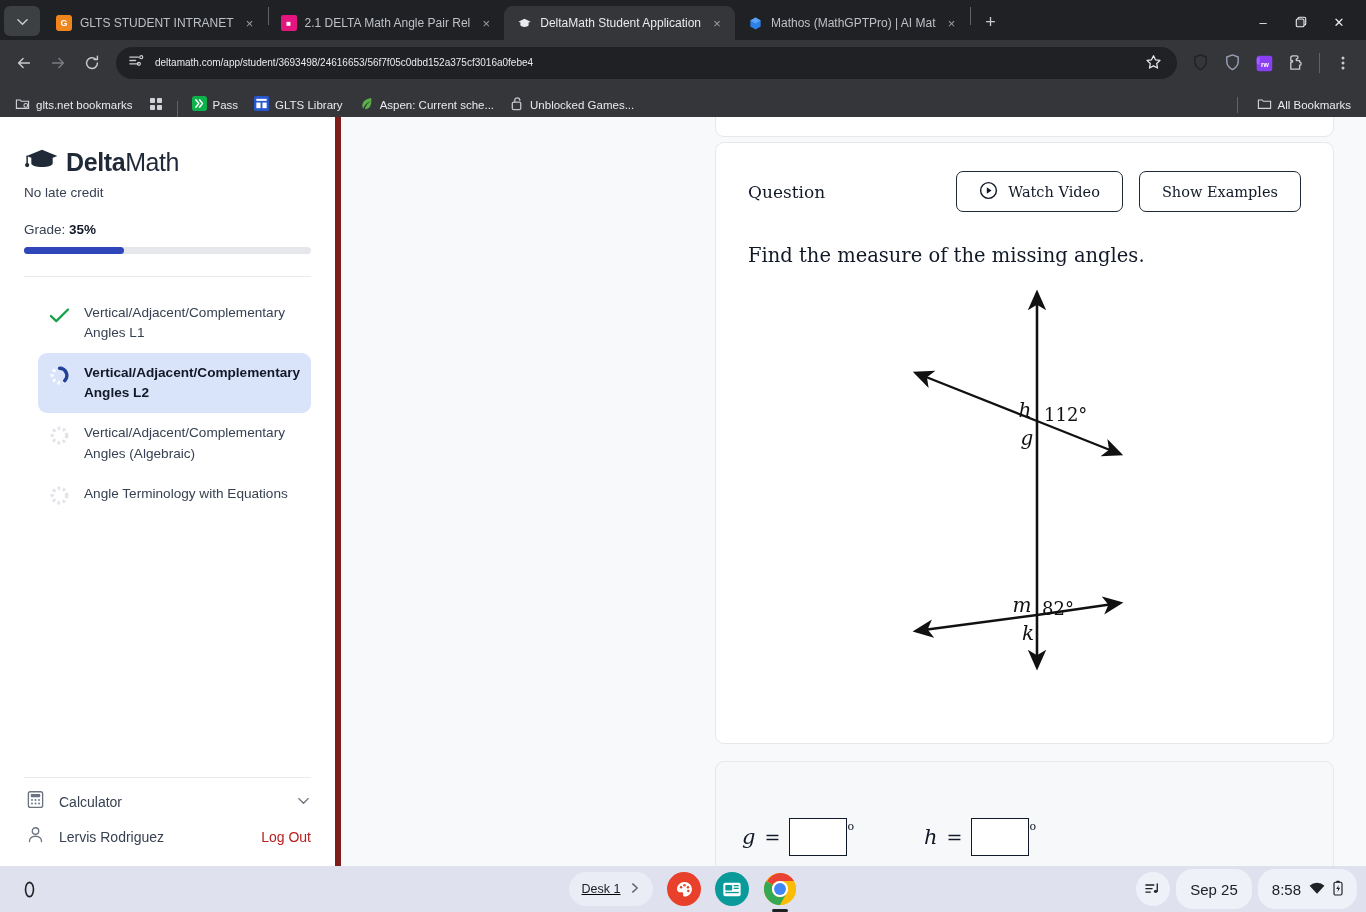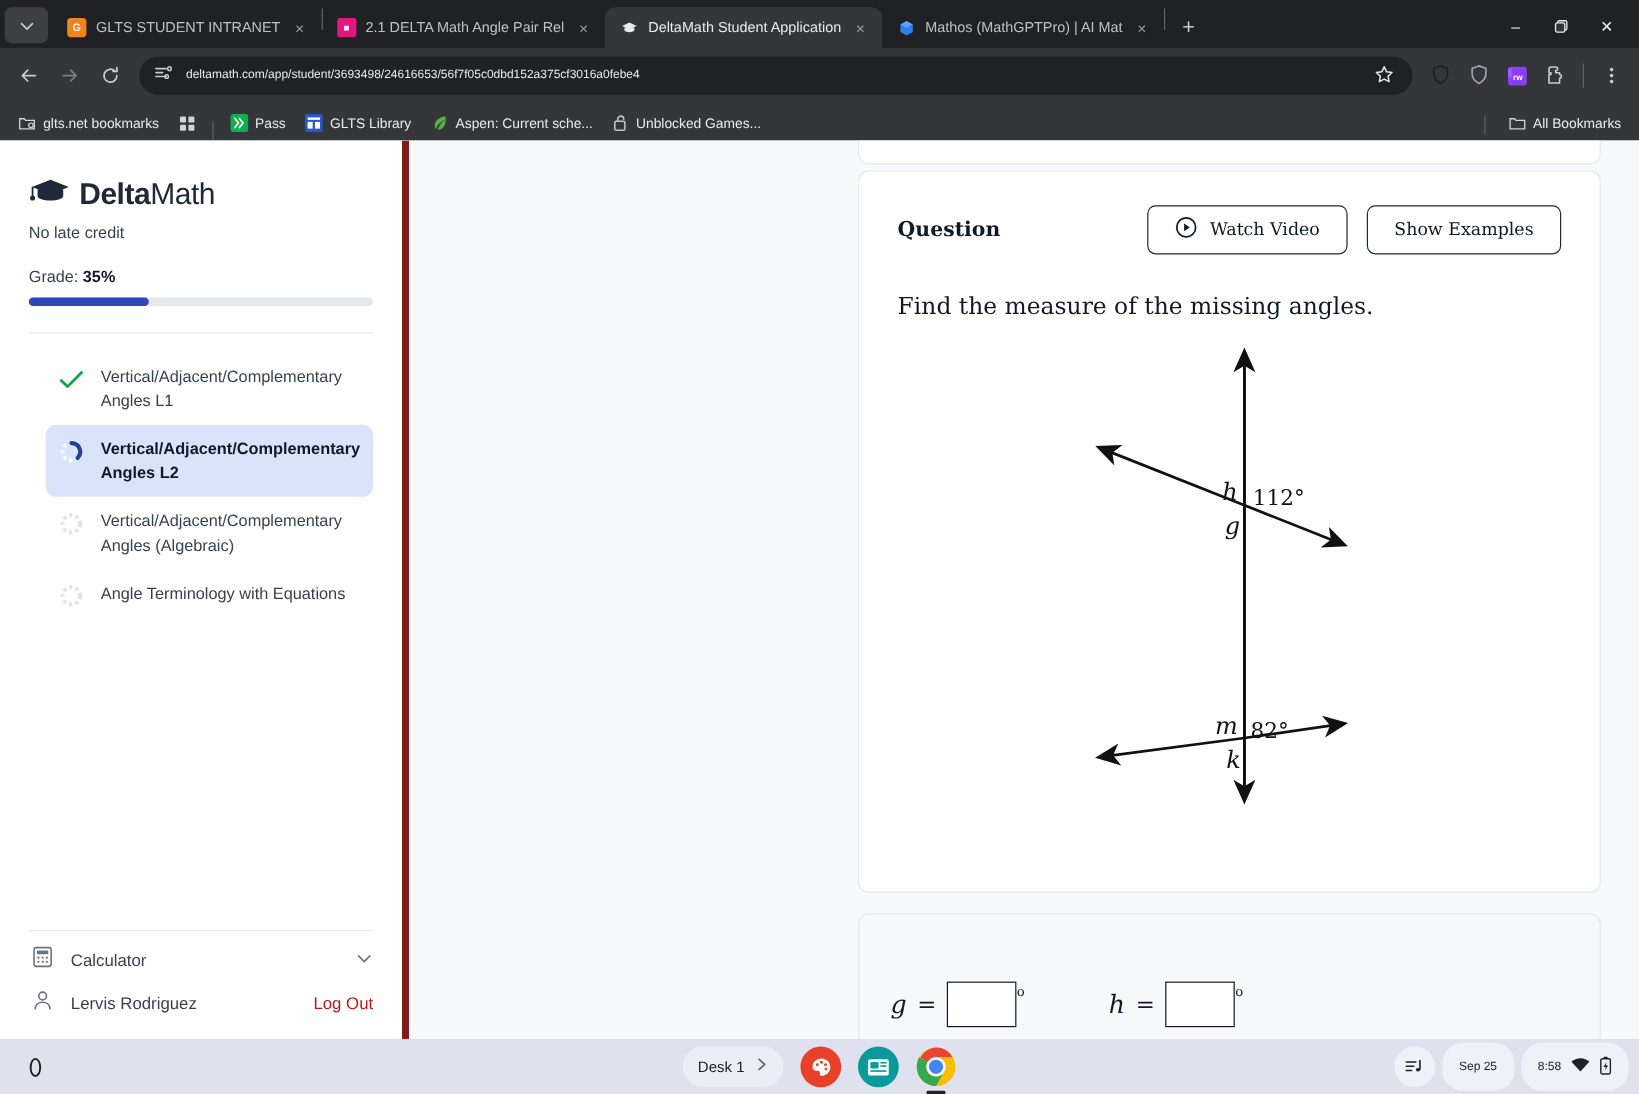--- a/index.html
+++ b/index.html
@@ -110,21 +110,21 @@
   
   .main { flex: 1; height: 749px; position: relative; overflow: hidden;
     background: #f8f9fb; padding: 0 31px; }
   .top-card { position: absolute; left: 374px; right: 32px; top: -44px; height: 64px;
     background: #fff; border: 1px solid #e6e8ec; border-radius: 9px; overflow: hidden; }
 
   .qcard { position: absolute; left: 374px; right: 32px; top: 25px;
     background: #fff; border: 1px solid #e6e8ec; border-radius: 9px;
     padding: 28px 32px 0 32px; height: 602px; }
   .qhead { display: flex; align-items: center; }
-  .qtitle { font-family: "DejaVu Serif", serif; font-size: 17px; font-weight: 700; color: #111827; }
+  .qtitle { font-family: "DejaVu Serif", serif; font-size: 17px; font-weight: 400; color: #111827; }
   .qbtns { margin-left: auto; display: flex; gap: 16px; }
   .qbtn { border: 1.6px solid #1f2937; border-radius: 7px; background: #fff;
     height: 41px; padding: 0 22px; display: flex; align-items: center; gap: 10px;
     font-size: 14.5px; color: #111827; font-family: "DejaVu Serif", serif; }
   .qprompt { font-family: "DejaVu Serif", serif; font-size: 19.5px; color: #111827;
     margin-top: 32px; }
 
   .diagram { margin-top: 14px; display: flex; justify-content: flex-start; }
 
   .acard { position: absolute; left: 374px; right: 32px; top: 644px;
@@ -145,31 +145,31 @@
     align-self: flex-start; margin-top: 2px; }
 
   
   .shelf { width: 1366px; height: 46px; background: #dfe2ee; display: flex;
     align-items: center; position: relative; }
   .shelf-launcher { width: 46px; height: 46px; display: flex; align-items: center;
     justify-content: center; margin-left: 6px; }
   .shelf-center { position: absolute; left: 0; right: 0; display: flex;
     align-items: center; justify-content: center; gap: 14px; }
   .desk-chip { height: 34px; border-radius: 17px; background: #eaecf6;
-    display: flex; align-items: center; gap: 9px; padding: 0 13px; }
+    display: flex; align-items: center; gap: 9px; padding: 0 13px; text-decoration: underline; }
   .desk-label { font-size: 12.5px; color: #202124; font-weight: 500; }
   .app-ico { width: 34px; height: 34px; border-radius: 50%; position: relative;
     display: flex; align-items: center; justify-content: center; }
   .app-dot { position: absolute; bottom: -6px; left: 50%; transform: translateX(-50%);
     width: 16px; height: 3px; background: #202124; border-radius: 2px; }
   .shelf-right { margin-left: auto; display: flex; align-items: center;
     gap: 6px; padding-right: 9px; }
   .tray-pill { height: 40px; border-radius: 17px; background: #eff1f9;
     display: flex; align-items: center; gap: 8px; padding: 0 14px;
-    font-size: 10px; color: #202124; font-weight: 500; }
+    font-size: 15px; color: #202124; font-weight: 500; }
   .tray-round { width: 34px; height: 34px; border-radius: 17px; background: #eff1f9;
     display: flex; align-items: center; justify-content: center; }
 </style>
 </head>
 <body>
 
 <div class="browser">
 
   <div class="tabstrip">
     <div class="tab-list-btn">

